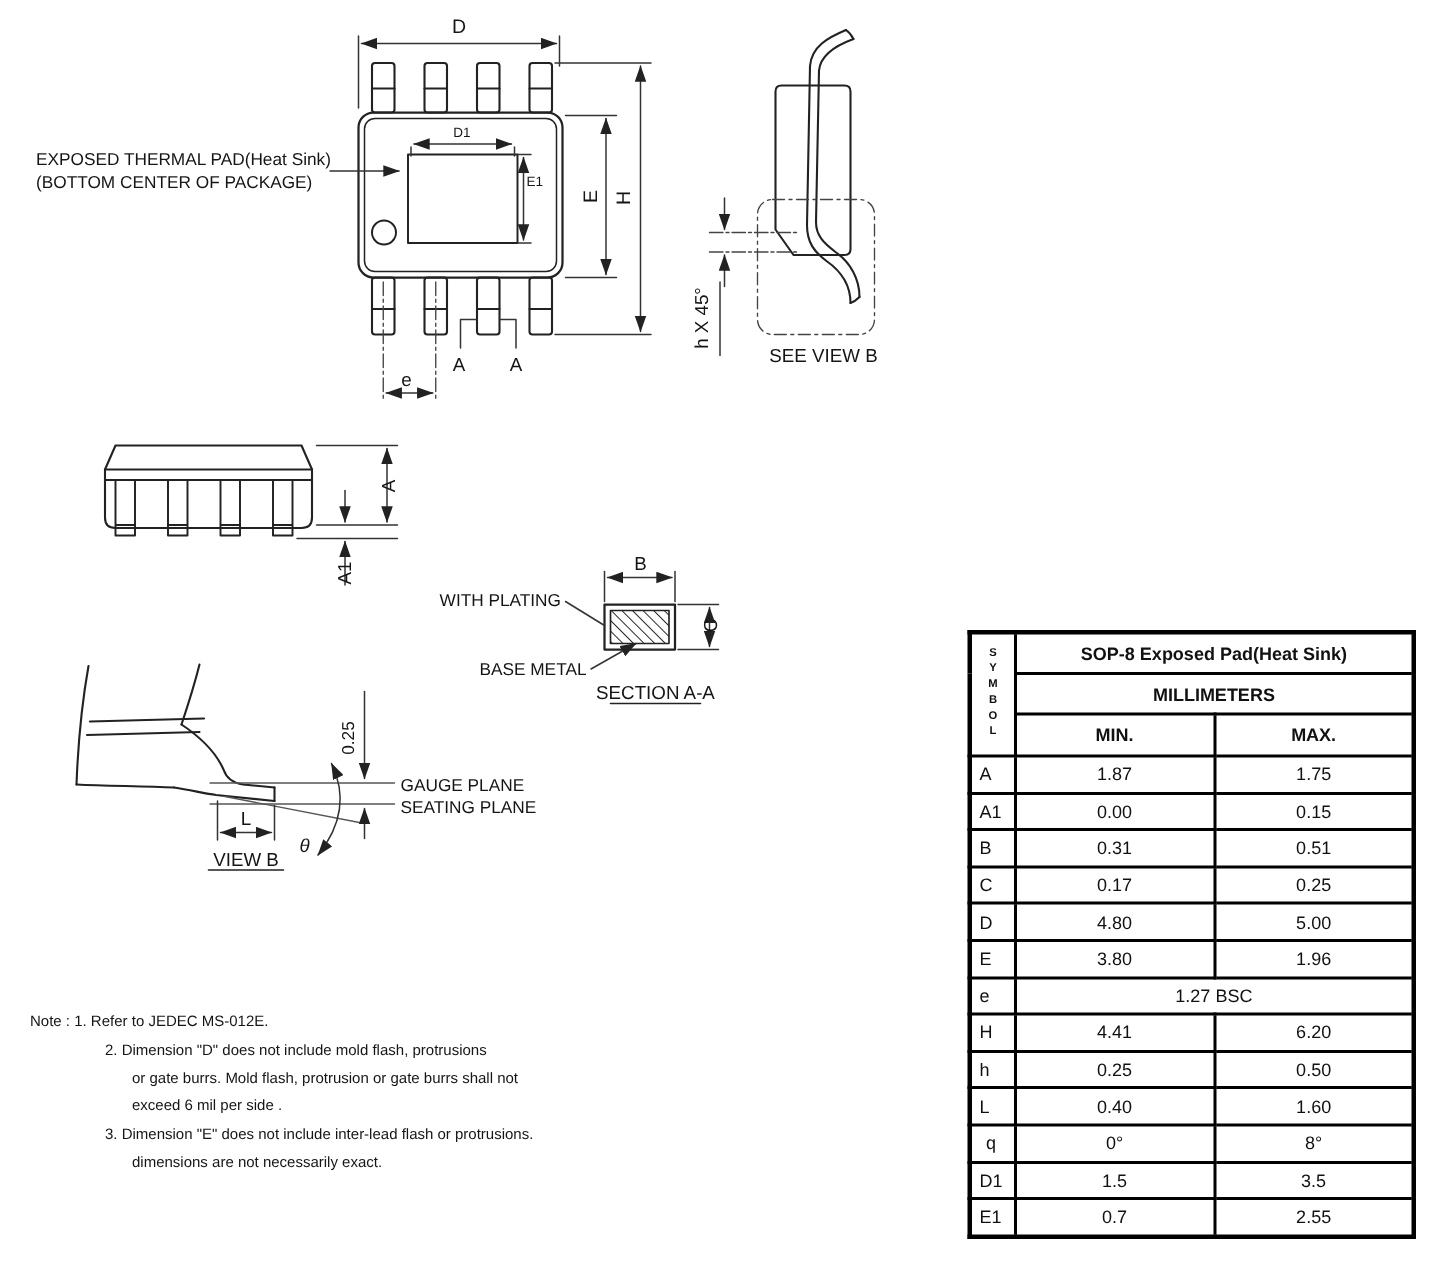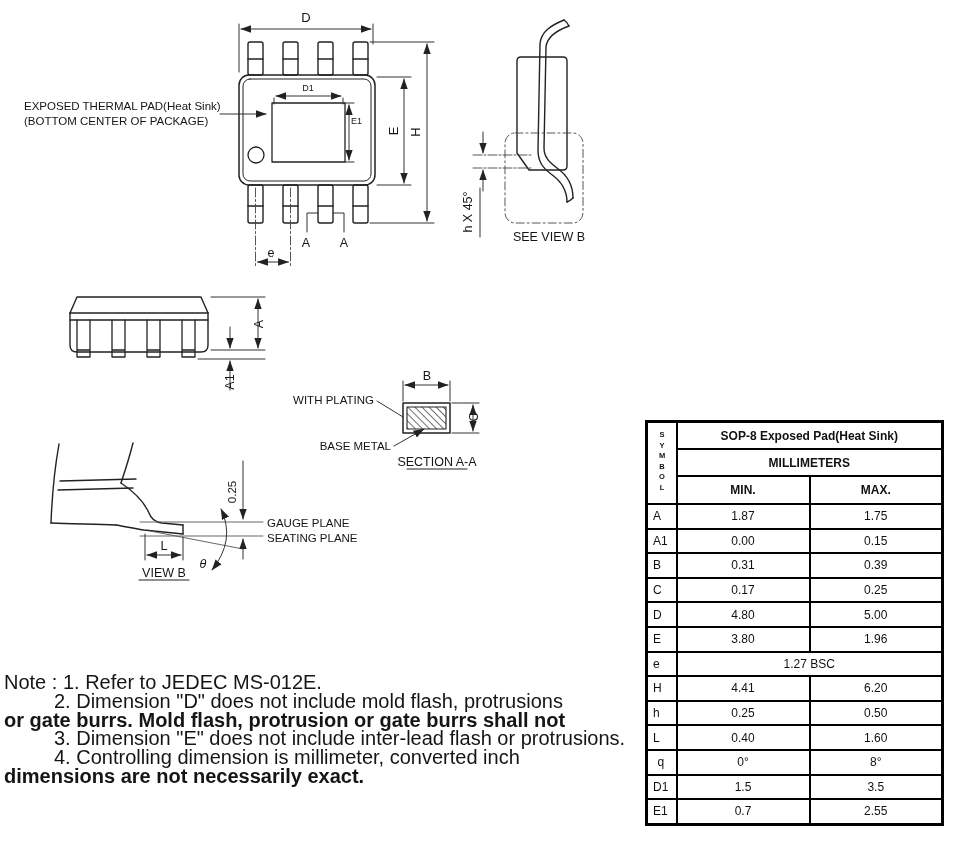--- a/index.html
+++ b/index.html
@@ -13,24 +13,24 @@
   .dim-table{position:absolute;left:645px;top:420px;width:296px;border-collapse:collapse;
              border:3px solid #000;table-layout:fixed;background:#fff;}
   .dim-table td{border:2px solid #000;font-size:12px;text-align:center;height:22.6px;
                 padding:0 2px;color:#111;overflow:hidden;}
   .dim-table td.sym{text-align:left;padding-left:5px;}
   .dim-table td.hdr{font-size:12px;font-weight:bold;}
   .sym-head-cell{vertical-align:middle;}
   .sym-vert{display:inline-block;writing-mode:vertical-lr;text-orientation:upright;
             font-size:7.5px;letter-spacing:1.5px;line-height:1;font-weight:bold;}
   
-  .notes{position:absolute;left:4px;top:673px;font-size:20px;line-height:18.8px;color:#151515;}
+  .notes{position:absolute;left:20px;top:673px;font-size:10px;line-height:18.8px;color:#151515;}
   .notes div{white-space:pre;}
   .ind1{margin-left:50px;}
-  .ind2{font-weight:bold;}
+  .ind2{margin-left:68px;}
 </style>
 </head>
 <body>
 
 <div class="page">
 
 <svg width="968" height="680" viewBox="0 0 968 680">
   <defs>
     <marker id="ar" viewBox="0 0 10 7" refX="9.5" refY="3.5" markerWidth="11" markerHeight="8" orient="auto-start-reverse">
           <path d="M0,0 L10,3.5 L0,7 Z" fill="#222"></path>
@@ -255,21 +255,21 @@
           <td>1.75</td>
         </tr>
     <tr>
           <td class="sym">A1</td>
           <td>0.00</td>
           <td>0.15</td>
         </tr>
     <tr>
           <td class="sym">B</td>
           <td>0.31</td>
-          <td>0.39</td>
+          <td>0.51</td>
         </tr>
     <tr>
           <td class="sym">C</td>
           <td>0.17</td>
           <td>0.25</td>
         </tr>
     <tr>
           <td class="sym">D</td>
           <td>4.80</td>
           <td>5.00</td>
@@ -313,18 +313,18 @@
           <td>0.7</td>
           <td>2.55</td>
         </tr>
   </tbody>
     </table>
 
   <div class="notes">
     <div>Note : 1. Refer to JEDEC MS-012E.</div>
     <div class="ind1">2. Dimension "D" does not include mold flash, protrusions</div>
     <div class="ind2">or gate burrs. Mold flash, protrusion or gate burrs shall not</div>
+    <div class="ind2">exceed 6 mil per side .</div>
     <div class="ind1">3. Dimension "E" does not include inter-lead flash or protrusions.</div>
-    <div class="ind1">4. Controlling dimension is millimeter, converted inch</div>
     <div class="ind2">dimensions are not necessarily exact.</div>
   </div>
 
 </div>
 
 </body></html>

